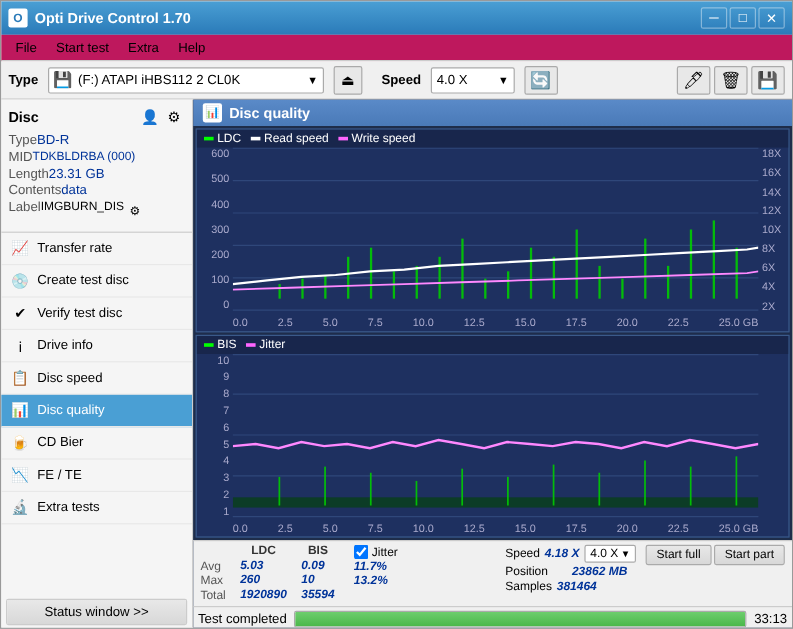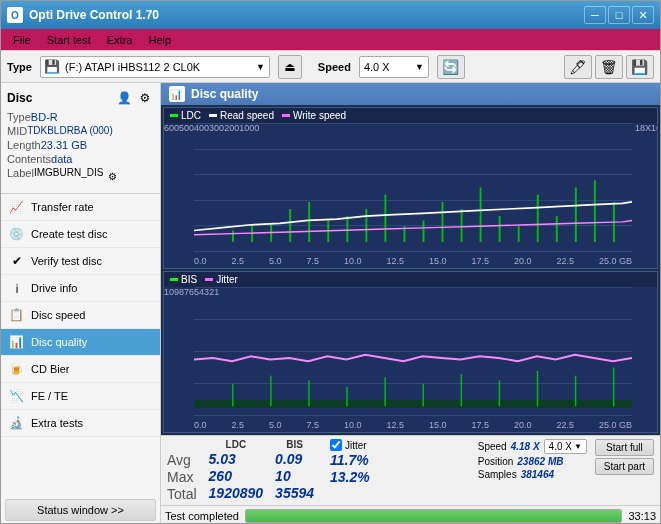--- a/index.html
+++ b/index.html
@@ -188,48 +188,48 @@
 
     
     .chart-grid {
       position: absolute; top: 0; left: 30px; right: 25px; bottom: 16px;
       display: flex; flex-direction: column; justify-content: space-between;
     }
     .grid-line { border-top: 1px solid rgba(100,140,200,0.25); width: 100%; }
 
     .chart-yaxis {
       position: absolute; top: 0; left: 0; bottom: 16px; width: 30px;
-      display: flex; flex-direction: row; justify-content: space-between;
+      display: flex; flex-direction: column; justify-content: space-between;
       font-size: 9px; color: #aac; text-align: right; padding-right: 3px;
     }
     .chart-yaxis-right {
       position: absolute; top: 0; right: 0; bottom: 16px; width: 25px;
-      display: flex; flex-direction: row; justify-content: space-between;
+      display: flex; flex-direction: column; justify-content: space-between;
       font-size: 9px; color: #aac; text-align: left; padding-left: 3px;
     }
     .chart-xaxis {
       position: absolute; bottom: 0; left: 30px; right: 25px; height: 16px;
       display: flex; justify-content: space-between; align-items: flex-end;
       font-size: 9px; color: #aac; padding-bottom: 2px;
     }
 
     
     #stats-panel {
       background: #f0f0f0;
       border-top: 1px solid #ccc;
       padding: 3px 6px;
       display: flex;
       flex-direction: column;
       gap: 2px;
     }
     .stats-col { display: flex; flex-direction: column; gap: 1px; }
-    .stat-row { display: flex; justify-content: space-between; font-size: 14px; gap: 8px; }
+    .stat-row { display: flex; justify-content: space-between; font-size: 10px; gap: 8px; }
     .stat-val { color: #003399; font-weight: bold; font-style: italic; }
     .stat-label { color: #555; }
-    #start-buttons { display: flex; flex-direction: column; gap: 2px; }
+    #start-buttons { display: flex; flex-direction: row; gap: 2px; }
     .start-btn {
       background: linear-gradient(to bottom, #e8e8e8, #d8d8d8);
       border: 1px solid #aaa; padding: 2px 8px; font-size: 10px; cursor: pointer;
       border-radius: 2px; white-space: nowrap;
     }
 
     #all-stats-row {
       display: flex; gap: 8px;
     }
 
@@ -591,21 +591,21 @@
         <div style="margin-left:auto;display:flex;gap:8px;align-items:flex-start;">
           <div style="display:flex;flex-direction:column;gap:2px;font-size:10px;">
             <div style="display:flex;gap:4px;align-items:center;">
               <span>Speed</span>
               <span class="stat-val">4.18 X</span>
               <div style="display:flex;align-items:center;border:1px solid #aaa;background:white;padding:1px 4px;border-radius:2px;cursor:pointer;font-size:10px;">
                 <span>4.0 X</span>
                 <span style="font-size:8px;margin-left:2px;">▼</span>
               </div>
             </div>
-            <div style="display:flex;gap:4px;text-align:right;">
+            <div style="display:flex;gap:20px;text-align:right;">
               <span>Position</span>
               <span class="stat-val">23862 MB</span>
             </div>
             <div style="display:flex;gap:4px;">
               <span>Samples</span>
               <span class="stat-val">381464</span>
             </div>
           </div>
           <div id="start-buttons">
             <button class="start-btn">Start full</button>

